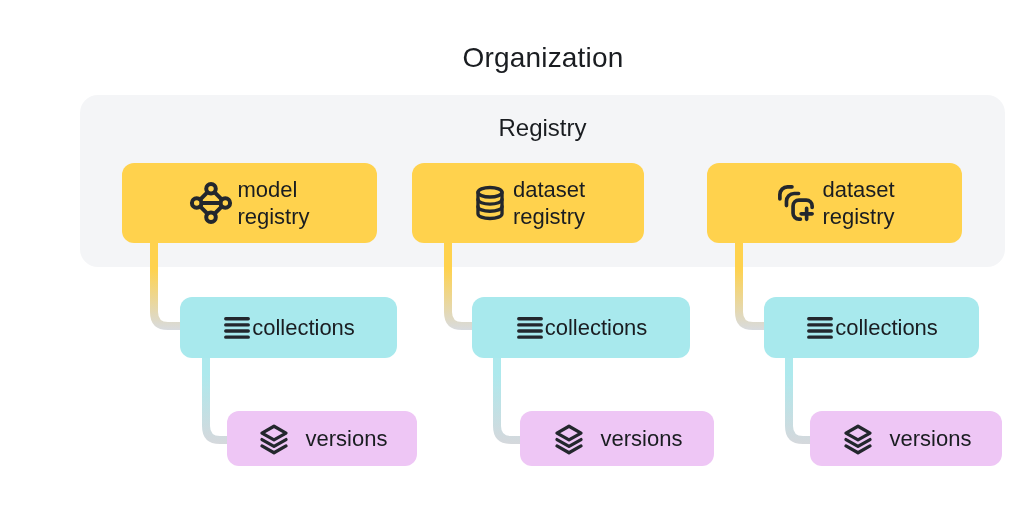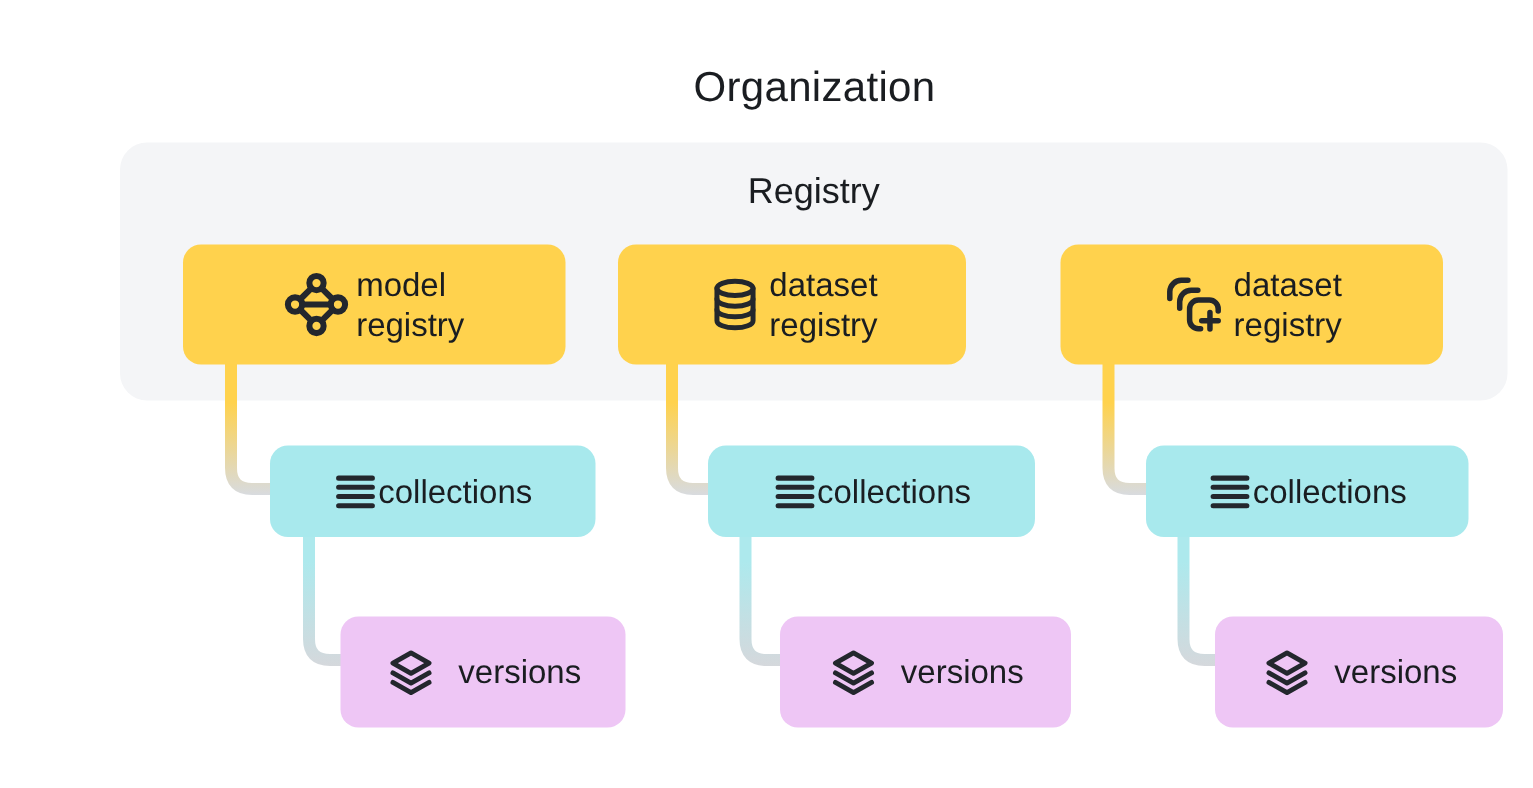--- a/index.html
+++ b/index.html
@@ -29,21 +29,21 @@
   }
   .registry-box{top:163px;height:80px;background:var(--registry-box-bg,#ffd24d);gap:4px;}
   #rb1{left:90px;width:255px}
   #rb2{left:380px;width:232px}
   #rb3{left:675px;width:255px}
   .registry-label{font-size:22px;line-height:27px;}
   .collections-box{top:297px;height:61px;background:var(--collections-box-bg,#a8e9ed);font-size:22px;}
   #cb1{left:148px;width:217px}
   #cb2{left:440px;width:218px}
   #cb3{left:732px;width:215px}
-  .versions-box{top:411px;height:74px;background:var(--versions-box-bg,#eec6f5);gap:15px;font-size:22px;}
+  .versions-box{top:411px;height:55px;background:var(--versions-box-bg,#eec6f5);gap:15px;font-size:22px;}
   #vb1{left:195px;width:190px}
   #vb2{left:488px;width:194px}
   #vb3{left:778px;width:192px}
   .icon{color:var(--icon,#23272d);display:block;flex:0 0 auto;}
   .icon svg{display:block;}
 </style>
 </head>
 <body>
 
 <div id="stage">

